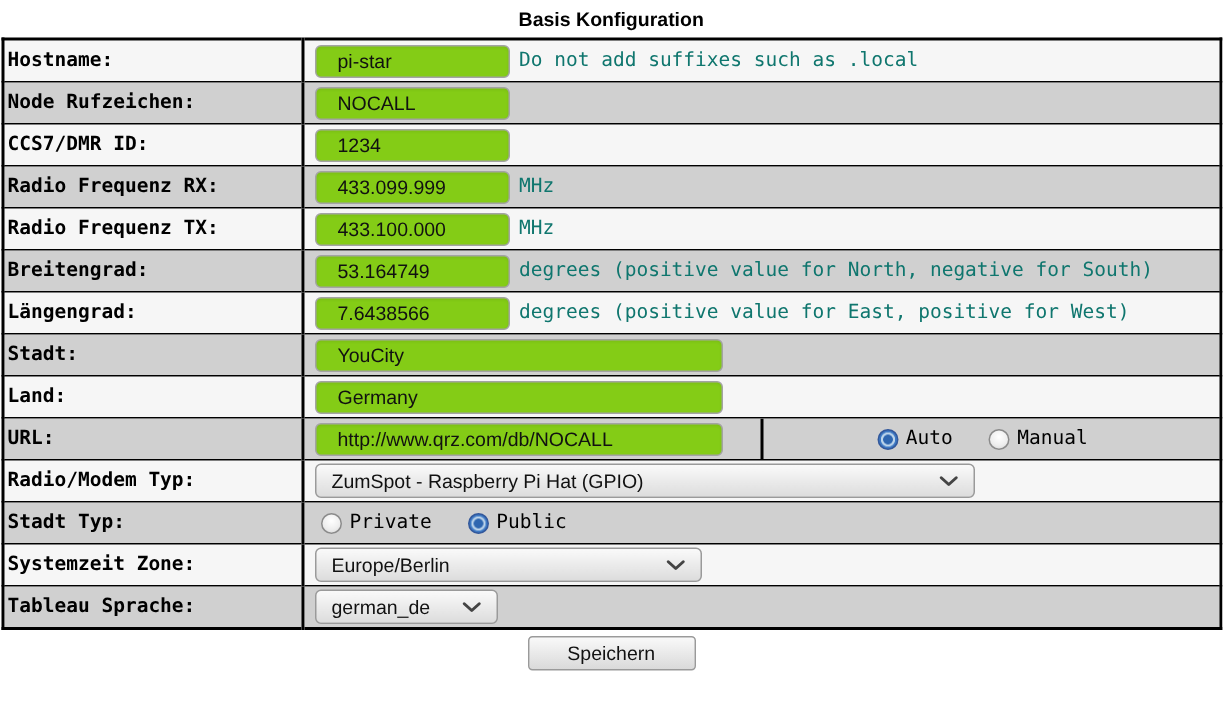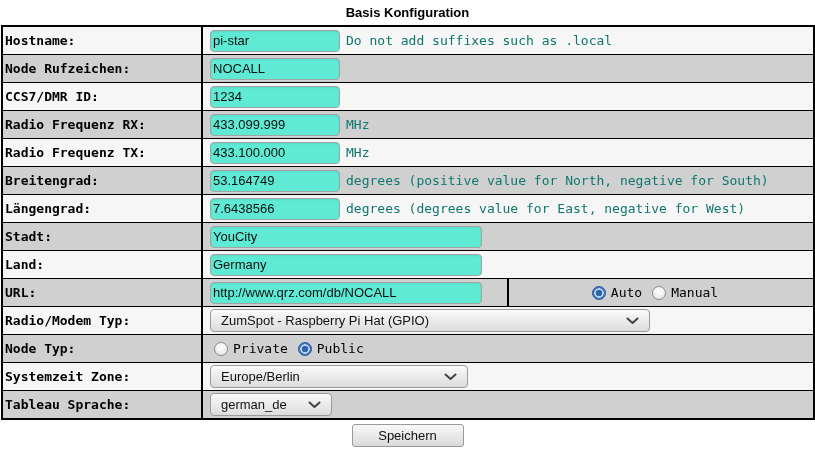--- a/index.html
+++ b/index.html
@@ -22,36 +22,36 @@
             font:13px "DejaVu Sans Mono","Liberation Mono",monospace;
             font-weight:normal;text-align:center}
   tr.r{height:27px}
   tr.light{background:var(--row-light)}
   tr.dark{background:var(--row-dark)}
   .lcell{display:flex;align-items:center;height:27px;padding-left:2px}
   .vcell{display:flex;align-items:center;height:27px;padding-left:7px}
   .lbl{font:bold 13px "DejaVu Sans Mono","Liberation Mono",monospace;color:#000;white-space:pre}
   .note{font:13px "DejaVu Sans Mono","Liberation Mono",monospace;color:#0f766e;
         margin-left:6px;white-space:pre}
-  .ti{height:22px;border:1px solid #a3a3a3;border-radius:4px;background:#5eead4;
-      font:13px "Liberation Sans",sans-serif;color:#111;padding:0 2px;
+  .ti{height:22px;border:1px solid #a3a3a3;border-radius:4px;background:#84cc16;
+      font:13px "Liberation Sans",sans-serif;color:#111;padding:0 14px;
       box-shadow:inset 0 1px 2px rgba(0,0,0,.07)}
   .w-short{width:130px}
   .w-wide{width:272px}
   .urlflex{display:flex;height:27px;align-items:stretch}
   .urlleft{width:306px;display:flex;align-items:center;padding-left:7px;
            border-right:2px solid #000}
   .urlright{flex:1;display:flex;align-items:center;justify-content:center}
   .radio{width:14px;height:14px;min-width:14px;border-radius:50%;display:inline-block;
          border:1px solid #8b8b8b;
          background:radial-gradient(circle at 50% 35%,#ffffff 0%,#ededed 60%,#d2d2d2 100%)}
   .radio.checked{border:1px solid #33589b;
          background:radial-gradient(circle,var(--radio-blue) 0 3px,#bcd4ea 3.5px 4.5px,#3c77c2 5px 100%)}
   .rlbl{font:13px "DejaVu Sans Mono","Liberation Mono",monospace;color:#000;
-        margin-left:5px;margin-right:10px;white-space:pre}
+        margin-left:5px;margin-right:24px;white-space:pre}
   .rlbl:last-child{margin-right:12px}
   .sel{height:23px;border:1px solid #9a9a9a;border-radius:4px;
        background:linear-gradient(#fafafa,#dcdcdc);display:flex;align-items:center;
        justify-content:space-between;padding:0 10px;
        font:13px "Liberation Sans",sans-serif;color:#111}
   .sel-xl{width:440px}
   .sel-md{width:258px}
   .sel-sm{width:122px}
   .chev{display:inline-flex;margin-left:8px}
   .btnrow{display:flex;justify-content:center;margin-top:4px}
@@ -155,21 +155,21 @@
 
   <tr class="r light">
     <td>
           <div class="lcell">
             <span class="lbl">Längengrad:</span>
           </div>
         </td>
     <td>
           <div class="vcell">
       <input class="ti w-short" value="7.6438566" style="">
-      <span class="note">degrees (degrees value for East, negative for West)</span>
+      <span class="note">degrees (positive value for East, positive for West)</span>
     </div>
         </td>
   </tr>
 
   <tr class="r dark">
     <td>
           <div class="lcell">
             <span class="lbl">Stadt:</span>
           </div>
         </td>
@@ -230,21 +230,21 @@
                 </svg>
         </span>
       </div>
     </div>
         </td>
   </tr>
 
   <tr class="r dark">
     <td>
           <div class="lcell">
-            <span class="lbl">Node Typ:</span>
+            <span class="lbl">Stadt Typ:</span>
           </div>
         </td>
     <td>
           <div class="vcell">
       <span class="radio" style="margin-left:4px"></span>
       <span class="rlbl">Private</span>
       <span class="radio checked"></span>
       <span class="rlbl">Public</span>
     </div>
         </td>

